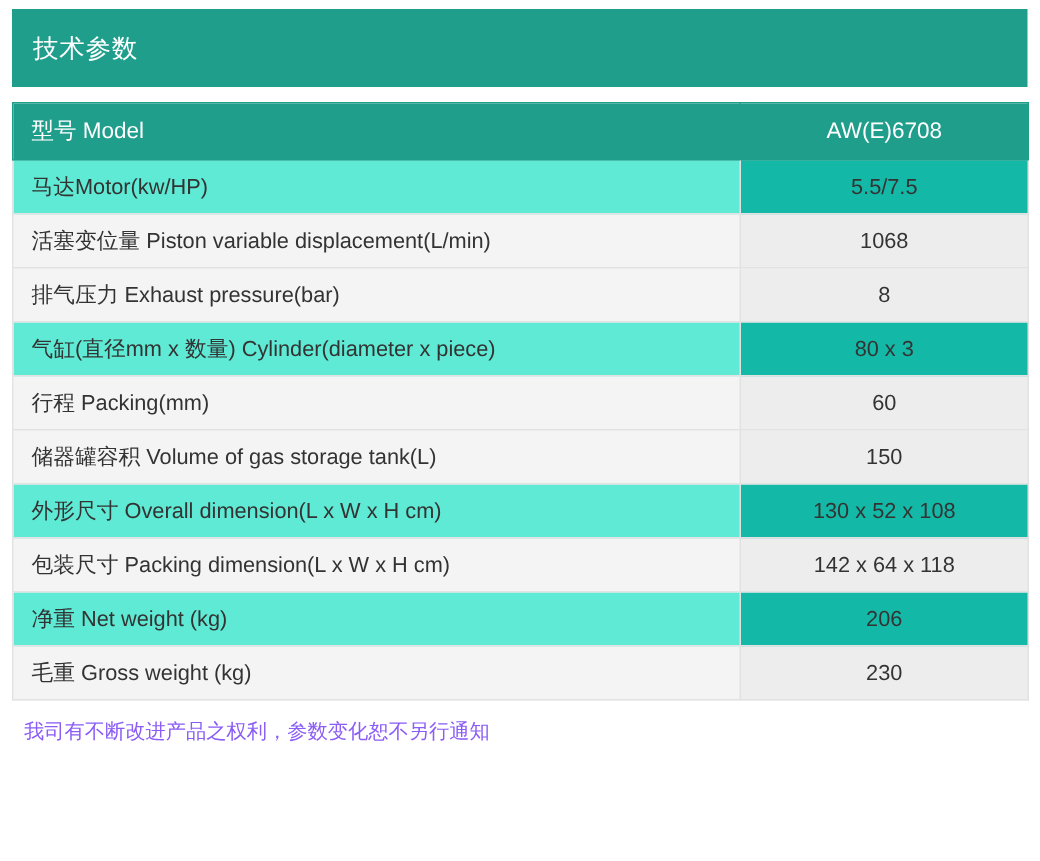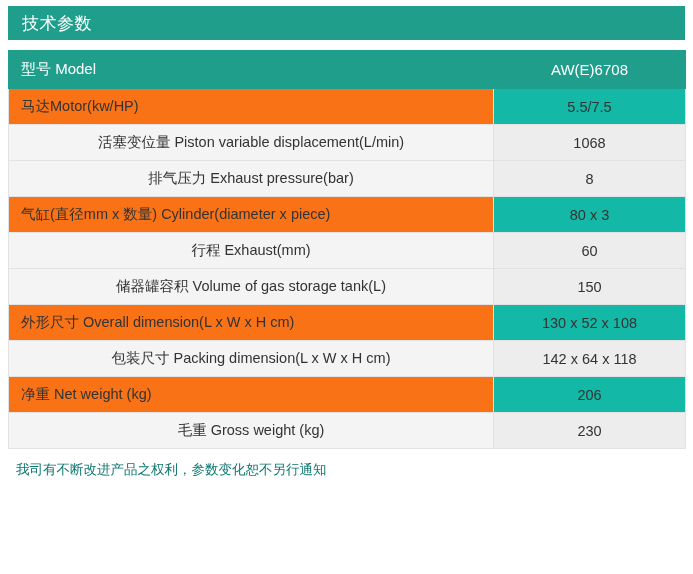--- a/index.html
+++ b/index.html
@@ -16,21 +16,21 @@
   }
   .page {
     position: relative;
     width: 693px;
     height: 574px;
     box-sizing: border-box;
     padding: 0;
   }
   .spec-header {
     margin: 6px 8px 0 8px;
-    height: 34px;
+    height: 52px;
     background: #1f9e8c;
     color: #ffffff;
     display: flex;
     align-items: center;
     padding-left: 14px;
     font-size: 17px;
     letter-spacing: 0.5px;
   }
   table.spec-table {
     margin: 10px 8px 0 8px;
@@ -57,35 +57,34 @@
   td.label-cell {
     width: 485px;
     text-align: left;
   }
   td.value-cell {
     width: 192px;
     text-align: center;
   }
   tr.alt td {
     background: #f4f4f4;
-    text-align: center;
   }
   tr.plain td {
-    background: #f97316;
+    background: #5eead4;
   }
   tr.plain td.value-cell {
     background: #14b8a6;
   }
   tr.alt td.value-cell {
     background: #ededed;
   }
   .footnote {
     margin: 12px 0 0 16px;
     font-size: 13.5px;
-    color: #0f766e;
+    color: #8b5cf6;
   }
 </style>
 </head>
 <body>
 
 <div class="page">
 
   <div class="spec-header">
     <span>技术参数</span>
   </div>
@@ -106,21 +105,21 @@
       </tr>
       <tr class="alt">
         <td class="label-cell">排气压力 Exhaust pressure(bar)</td>
         <td class="value-cell">8</td>
       </tr>
       <tr class="plain">
         <td class="label-cell">气缸(直径mm x 数量) Cylinder(diameter x piece)</td>
         <td class="value-cell">80 x 3</td>
       </tr>
       <tr class="alt">
-        <td class="label-cell">行程 Exhaust(mm)</td>
+        <td class="label-cell">行程 Packing(mm)</td>
         <td class="value-cell">60</td>
       </tr>
       <tr class="alt">
         <td class="label-cell">储器罐容积 Volume of gas storage tank(L)</td>
         <td class="value-cell">150</td>
       </tr>
       <tr class="plain">
         <td class="label-cell">外形尺寸 Overall dimension(L x W x H cm)</td>
         <td class="value-cell">130 x 52 x 108</td>
       </tr>

